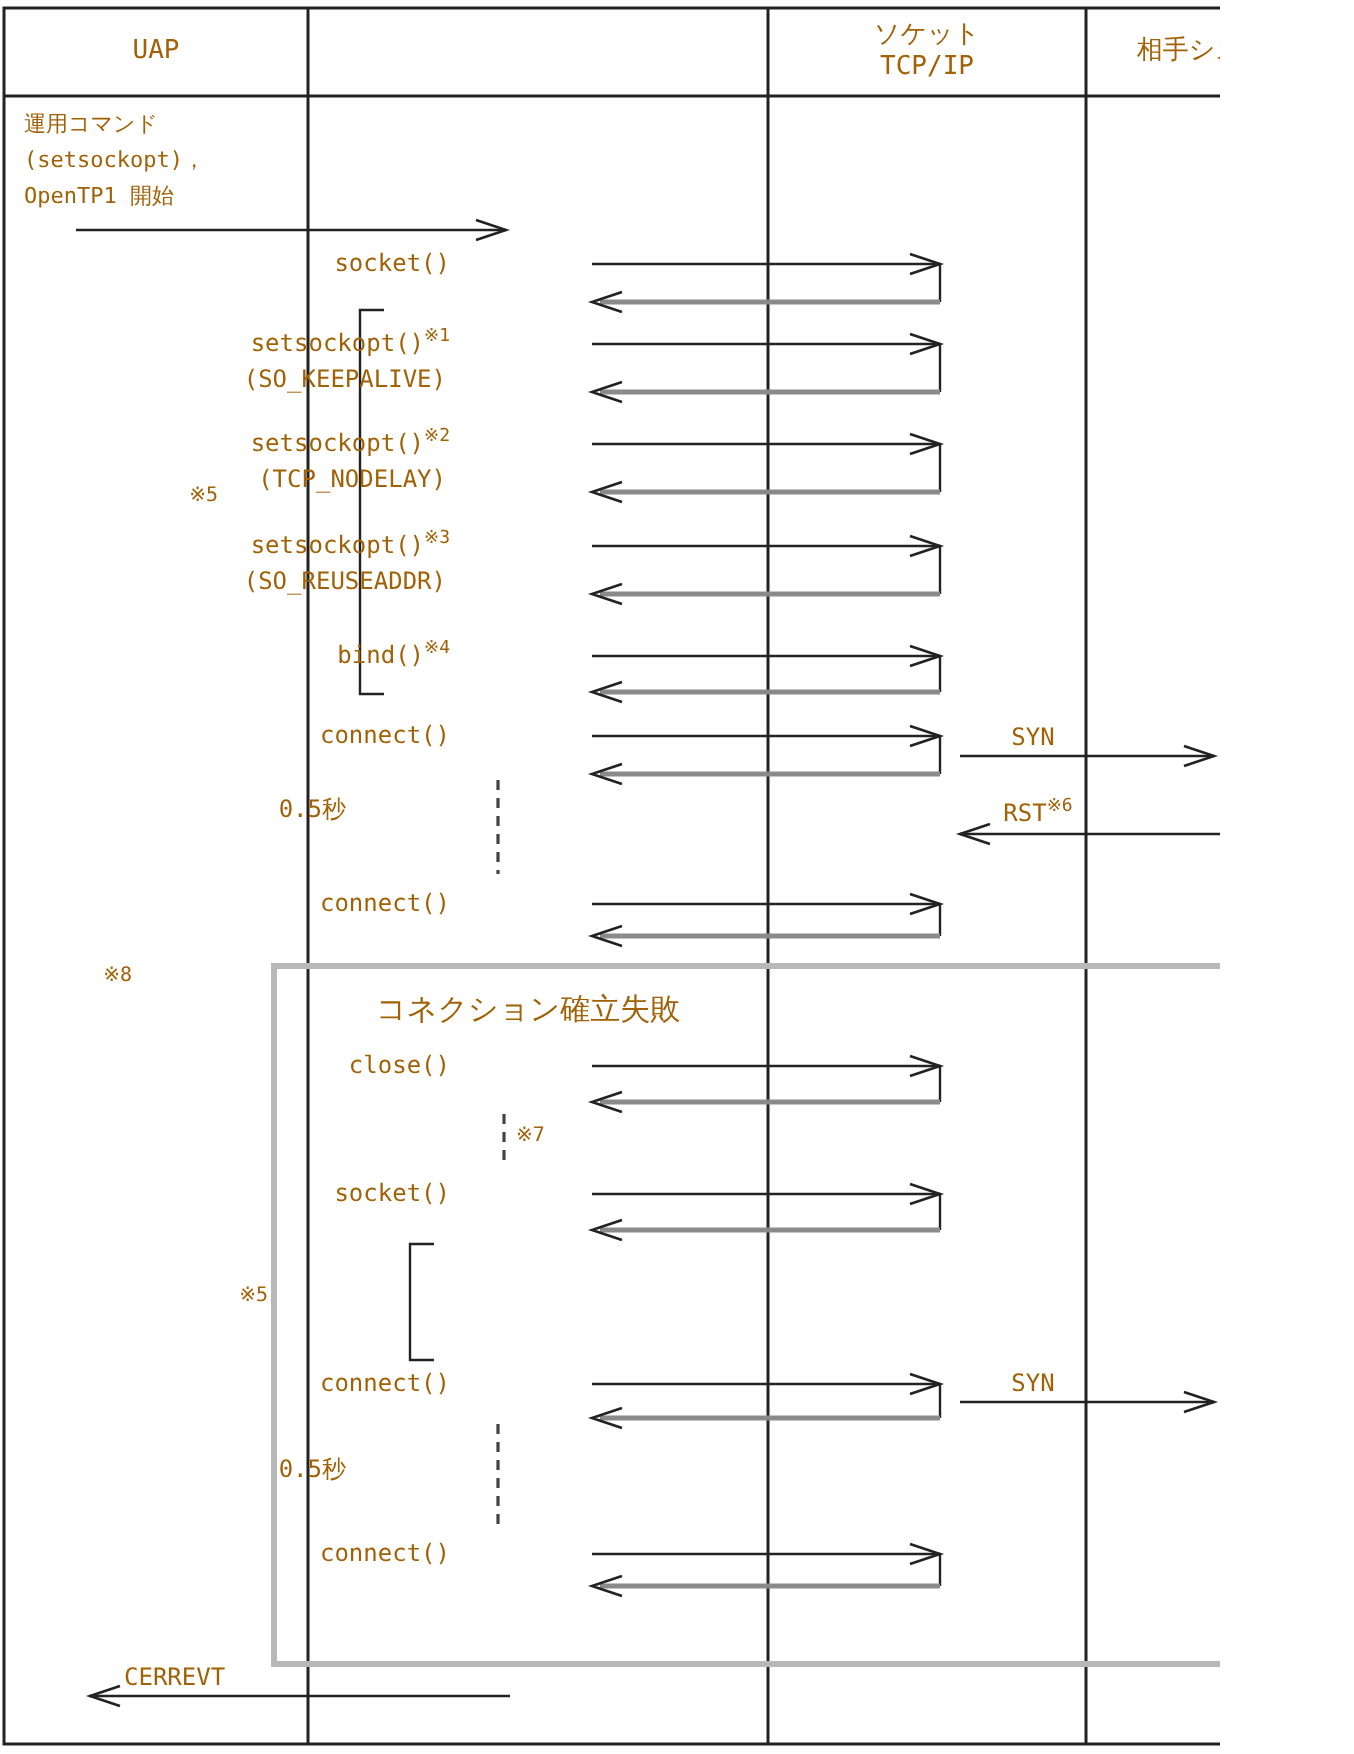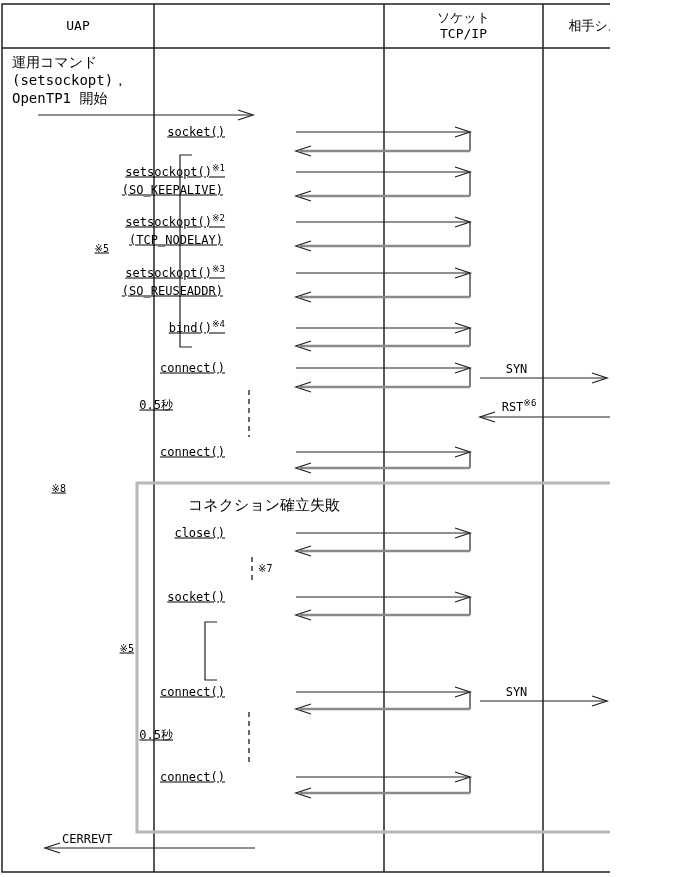--- a/index.html
+++ b/index.html
@@ -1,30 +1,30 @@
 <!DOCTYPE html>
 <html><head>
 <meta charset="utf-8">
 <style>
   html,body{margin:0;padding:0;background:#fff;}
   .stage{position:relative;width:610px;height:877px;background:#fff;overflow:hidden;
-         font-family:"DejaVu Sans Mono","DejaVu Sans","Liberation Sans",sans-serif;color:#000000;}
+         font-family:"DejaVu Sans Mono","DejaVu Sans","Liberation Sans",sans-serif;color:#a16207;}
   svg{position:absolute;left:0;top:0;}
   svg .ln{stroke:#222;stroke-width:1.2;fill:none;}
   svg .ret{stroke:#8a8a8a;stroke-width:2.4;fill:none;}
   svg .hd{stroke:#222;stroke-width:1.3;fill:none;}
   svg .grid{stroke:#222;stroke-width:1.5;fill:none;}
   svg .dash{stroke:#444;stroke-width:1.6;fill:none;stroke-dasharray:5 4;}
   svg .box{stroke:#b8b8b8;stroke-width:3;fill:none;}
   svg .brk{stroke:#222;stroke-width:1.2;fill:none;}
   .t{position:absolute;transform:translateY(-50%);white-space:nowrap;line-height:15px;}
-  .right{text-align:right;text-decoration:underline;}
+  .right{text-align:right;}
   .center{text-align:center;}
   .fs12{font-size:12px;}
-  .fs13{font-size:14px;}
+  .fs13{font-size:11px;}
   .fs15{font-size:15px;}
   .note{font-size:10px;}
   sup{font-size:9px;line-height:0;}
   .hc{position:absolute;top:26px;transform:translateY(-50%);text-align:center;line-height:16px;font-size:13px;}
 </style>
 </head>
 <body>
 
 <div class="stage">
 

